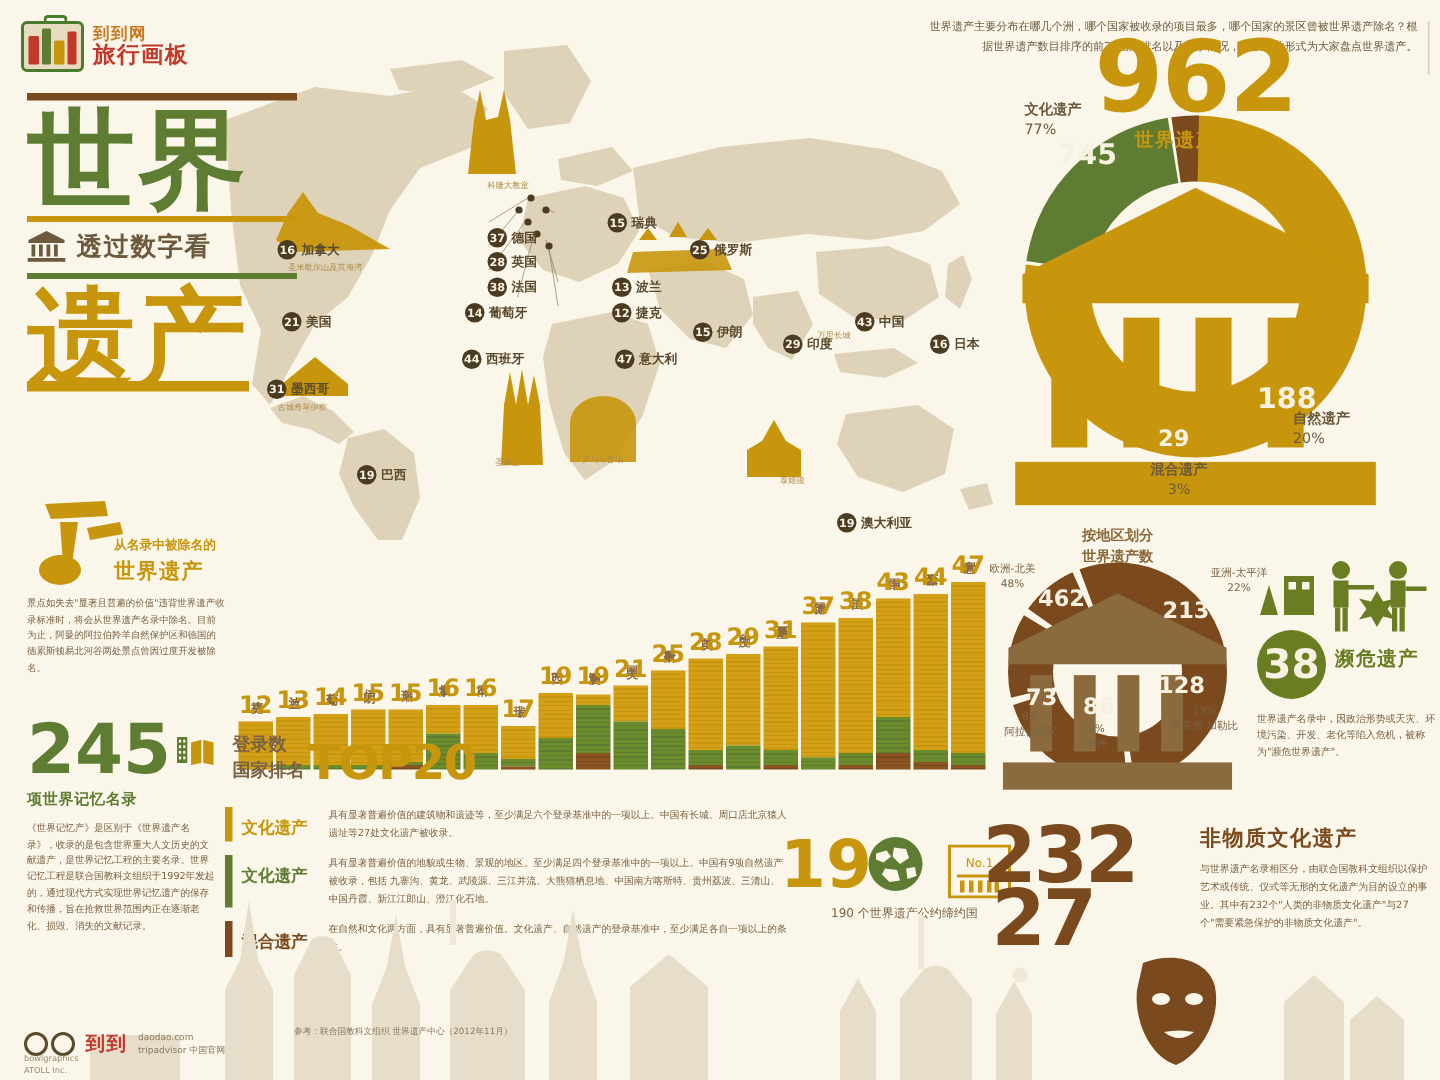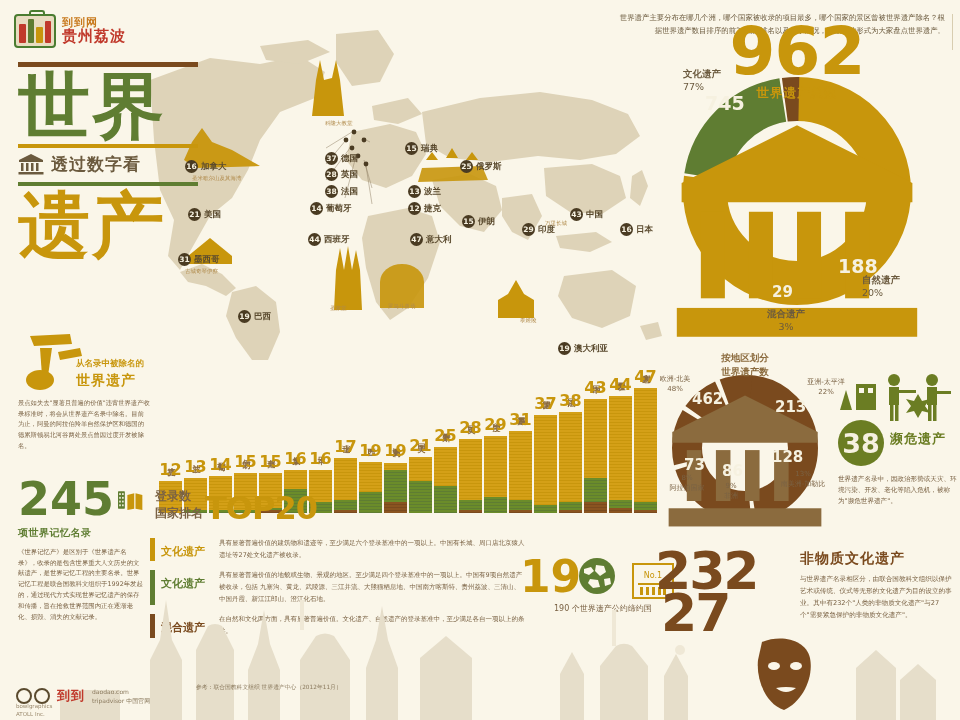--- a/index.html
+++ b/index.html
@@ -27,21 +27,21 @@
   .logo-text .l1{color:#c8791c;font-size:11px;font-weight:bold;letter-spacing:1px;}
   .logo-text .l2{color:#c0392b;font-size:15px;font-weight:bold;letter-spacing:1px;}
 
   
   .title-block{position:absolute;left:18px;top:60px;width:180px;}
   .rule{height:5px;background:#7a4a1e;margin:2px 0 4px;}
   .rule.gold{background:#c8960c;height:4px;}
   .rule.green{background:#5f7d32;height:4px;}
   .t-shi{font-size:72px;line-height:0.98;color:#5f7d32;font-weight:bold;letter-spacing:2px;
     font-family:"DejaVu Sans","Liberation Sans",sans-serif;}
-  .t-yi{font-size:72px;line-height:0.98;color:#c8960c;font-weight:bold;letter-spacing:2px;}
+  .t-yi{font-size:72px;line-height:0.98;color:#c8960c;font-weight:bold;letter-spacing:2px;text-decoration:underline;}
   .t-sub{display:flex;align-items:center;gap:7px;margin:5px 0 6px;}
   .t-sub .icn{width:26px;height:22px;flex:none;}
   .t-sub .txt{font-size:17px;color:#6b5a3e;font-weight:bold;letter-spacing:1px;}
 
   
   .header-note{position:absolute;left:615px;top:12px;width:330px;text-align:right;
     font-size:7.4px;line-height:1.72;color:#6b5a3e;}
 
   
   .donut-main{position:absolute;left:672px;top:66px;width:250px;height:250px;}
@@ -213,21 +213,21 @@
 
   <div class="logo">
     <div class="logo-mark">
       <div class="bar" style="background:#c0392b;height:80%"></div>
       <div class="bar" style="background:#5f7d32;height:100%"></div>
       <div class="bar" style="background:#c8960c;height:65%"></div>
       <div class="bar" style="background:#c0392b;height:90%"></div>
     </div>
     <div class="logo-text">
       <div class="l1">到到网</div>
-      <div class="l2">贵州荔波</div>
+      <div class="l2">旅行画板</div>
     </div>
   </div>
 
   <div class="title-block">
     <div class="rule"></div>
     <div class="t-shi">世界</div>
     <div class="rule gold"></div>
     <div class="t-sub">
       <span class="icn">
         <svg viewBox="0 0 26 22" width="26" height="22">
@@ -458,21 +458,21 @@
         </div>
       </div>
       <div class="bcol" style="left: 151px; height: 42.5532px;">
         <div class="cname">日本</div>
         <div class="cval">16</div>
         <div class="stack">
           <div class="seg c" style="height: 75%;"></div>
           <div class="seg n" style="height: 25%;"></div>
         </div>
       </div>
-      <div class="bcol" style="left: 176px; height: 55px;">
+      <div class="bcol" style="left: 176px; height: 29px;">
         <div class="cname">瑞士</div>
         <div class="cval">17</div>
         <div class="stack">
           <div class="seg c" style="height: 76.4706%;"></div>
           <div class="seg n" style="height: 17.6471%;"></div>
           <div class="seg m" style="height: 5.88235%;"></div>
         </div>
       </div>
       <div class="bcol" style="left: 201px; height: 50.5319px;">
         <div class="cname">巴西</div>

